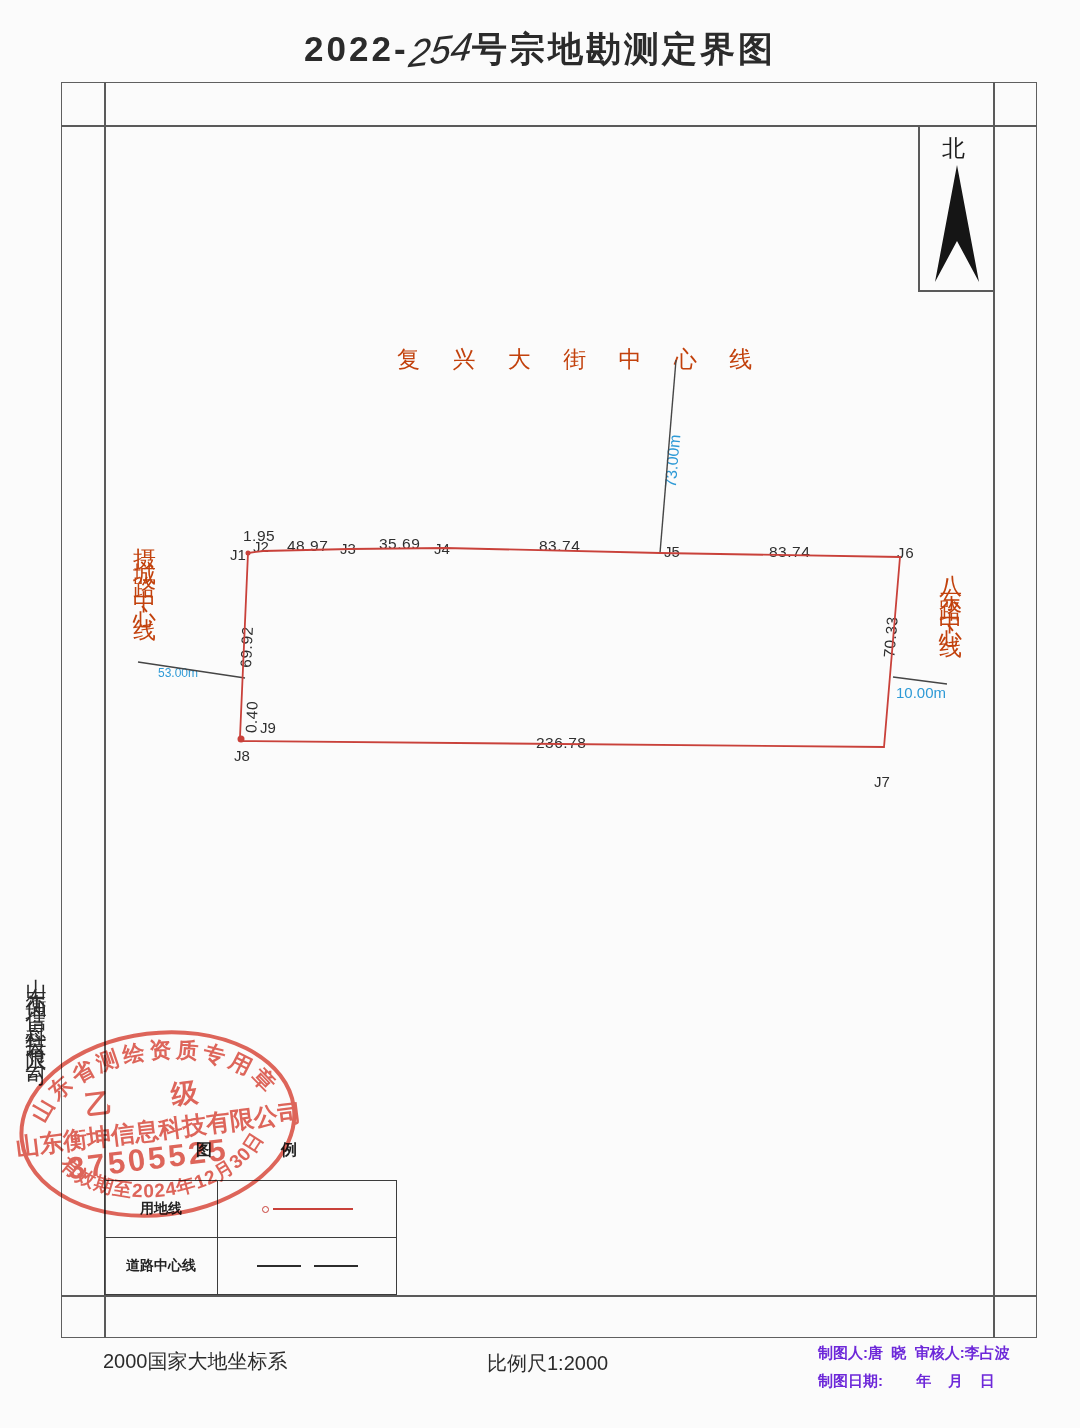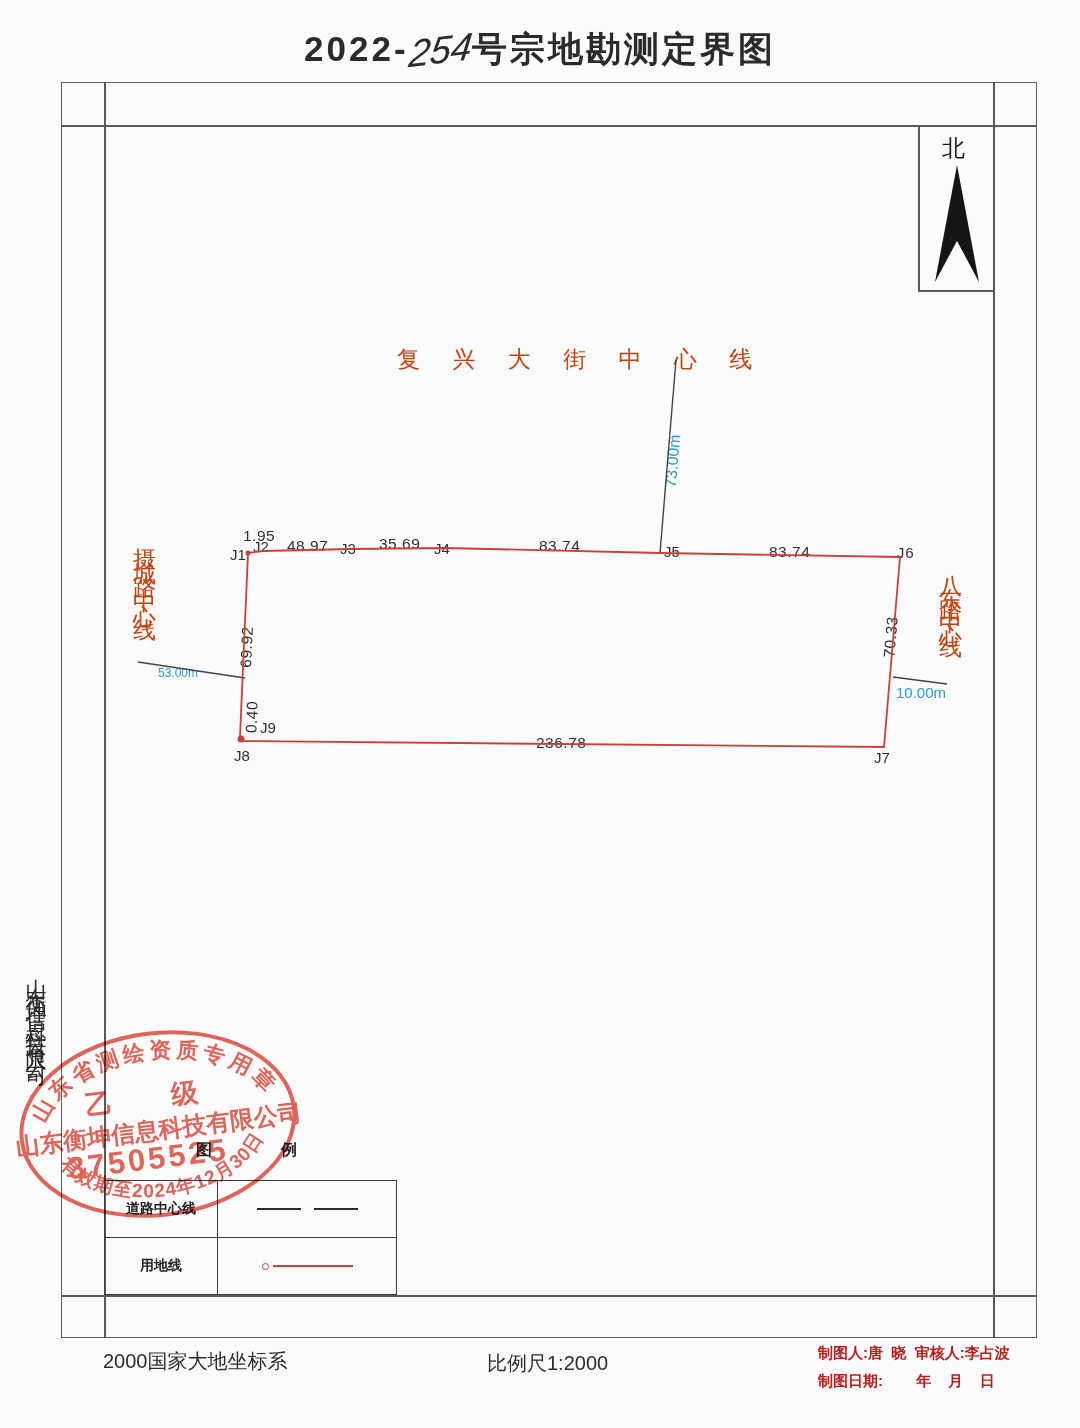--- a/index.html
+++ b/index.html
@@ -47,21 +47,21 @@
   .lgd-val { flex:1; display:flex; align-items:center; justify-content:center; font-size:19px; color:#2a2a2a; }
   .lgd-circle { width:7px; height:7px; border:1.5px solid #c9413a; border-radius:50%; margin-right:4px; }
   .lgd-redline { width:80px; border-top:2px solid #c9413a; }
   .lgd-dash { width:44px; border-top:2px solid #2c2c2c; }
   .lgd-dash + .lgd-dash { margin-left:13px; }
 
   
   .side-company { position:absolute; left:22px; top:962px; writing-mode:vertical-rl;
                   font-size:21px; letter-spacing:8px; color:#2a2a2a; }
   .footer { font-size:20px; color:#2c2c2c; }
-  .footer-small { font-size:15px; font-weight:600; color:#b91c1c; white-space:pre; }
+  .footer-small { font-size:15px; font-weight:600; color:#6d28d9; white-space:pre; }
 
   .stamp-svg { position:absolute; left:-4px; top:1016px; mix-blend-mode:multiply; opacity:.85; z-index:6; }
   .map-svg { position:absolute; left:104px; top:125px; z-index:1; }
 </style>
 </head>
 <body>
 
 <div class="title">
   <span>2022-</span><span class="hand">254</span><span>号宗地勘测定界图</span>
 </div>
@@ -98,48 +98,48 @@
 
 <div class="street v abs" style="left:936px; top:557px; letter-spacing:12px;">八东路中心线</div>
 <div class="dist abs" style="left:896px; top:684px; font-size:15px;text-align:right;">10.00m</div>
 
 <div class="pt" style="left:230px; top:546px;">J1</div>
 <div class="pt" style="left:253px; top:538px;">J2</div>
 <div class="pt" style="left:340px; top:540px;">J3</div>
 <div class="pt" style="left:434px; top:540px;">J4</div>
 <div class="pt" style="left:664px; top:543px;">J5</div>
 <div class="pt" style="left:896px; top:546px;font-family:Liberation Mono, monospace;">J6</div>
-<div class="pt" style="left:874px; top:749px;">J7</div>
+<div class="pt" style="left:874px; top:773px;">J7</div>
 <div class="pt" style="left:234px; top:747px;">J8</div>
 <div class="pt" style="left:236px; top:719px;margin-left:24px;">J9</div>
 
 <div class="ms" style="left:243px; top:527px;">1.95</div>
 <div class="ms" style="left:287px; top:537px;">48.97</div>
 <div class="ms" style="left:379px; top:535px;">35.69</div>
 <div class="ms" style="left:539px; top:537px;">83.74</div>
 <div class="ms" style="left:769px; top:543px;">83.74</div>
 <div class="ms rot" style="left:866px; top:628px; width:50px; transform:rotate(-85deg);">70.33</div>
 <div class="ms" style="left:536px; top:734px;">236.78</div>
 <div class="ms rot" style="left:232px; top:708px; width:40px; transform:rotate(-87deg);">0.40</div>
 <div class="ms rot" style="left:224px; top:638px; width:46px; transform:rotate(-87deg);">69.92</div>
 
 <div class="legend-title">图  例</div>
 <div class="legend">
   <div class="lgd-row">
+    <div class="lgd-label">用地线</div>
+    <div class="lgd-val">
+      <span class="lgd-circle"></span>
+      <span class="lgd-redline"></span>
+    </div>
+  </div>
+  <div class="lgd-row">
     <div class="lgd-label">道路中心线</div>
     <div class="lgd-val">
       <span class="lgd-dash"></span>
       <span class="lgd-dash"></span>
-    </div>
-  </div>
-  <div class="lgd-row">
-    <div class="lgd-label">用地线</div>
-    <div class="lgd-val">
-      <span class="lgd-circle"></span>
-      <span class="lgd-redline"></span>
     </div>
   </div>
 </div>
 
 <div class="side-company">山东衡坤信息科技有限公司</div>
 
 <svg class="stamp-svg" width="324" height="218" viewBox="0 0 324 218">
   <defs>
     <path id="arcTop" d="M 46,112 A 116,70 0 0 1 278,112" fill="none"></path>
     <path id="arcBottom" d="M 54,128 A 112,74 0 0 0 270,124" fill="none"></path>

